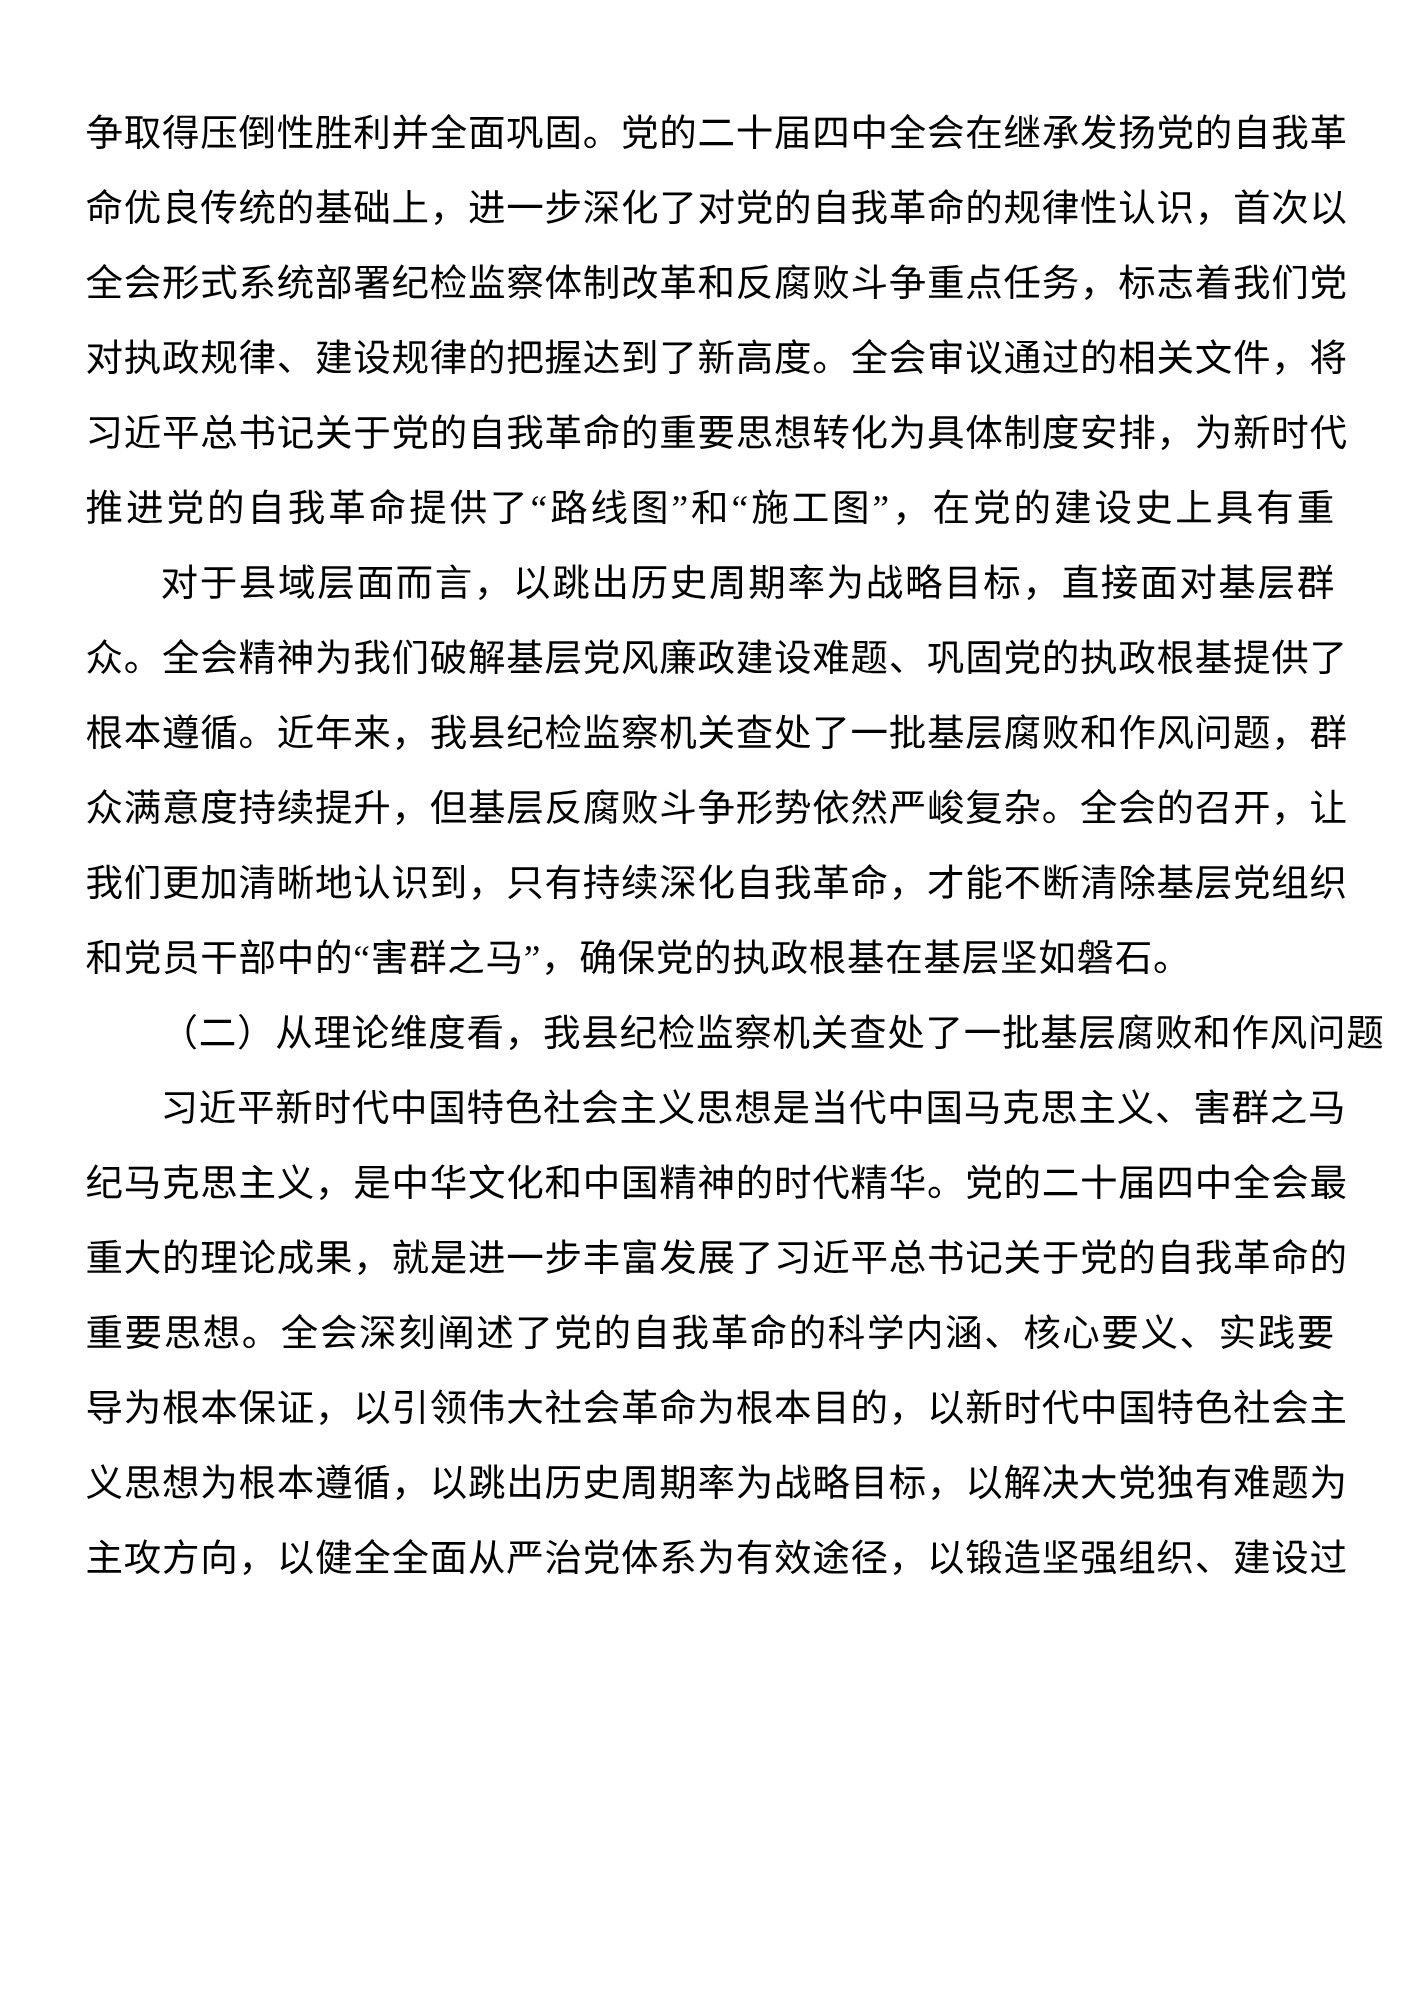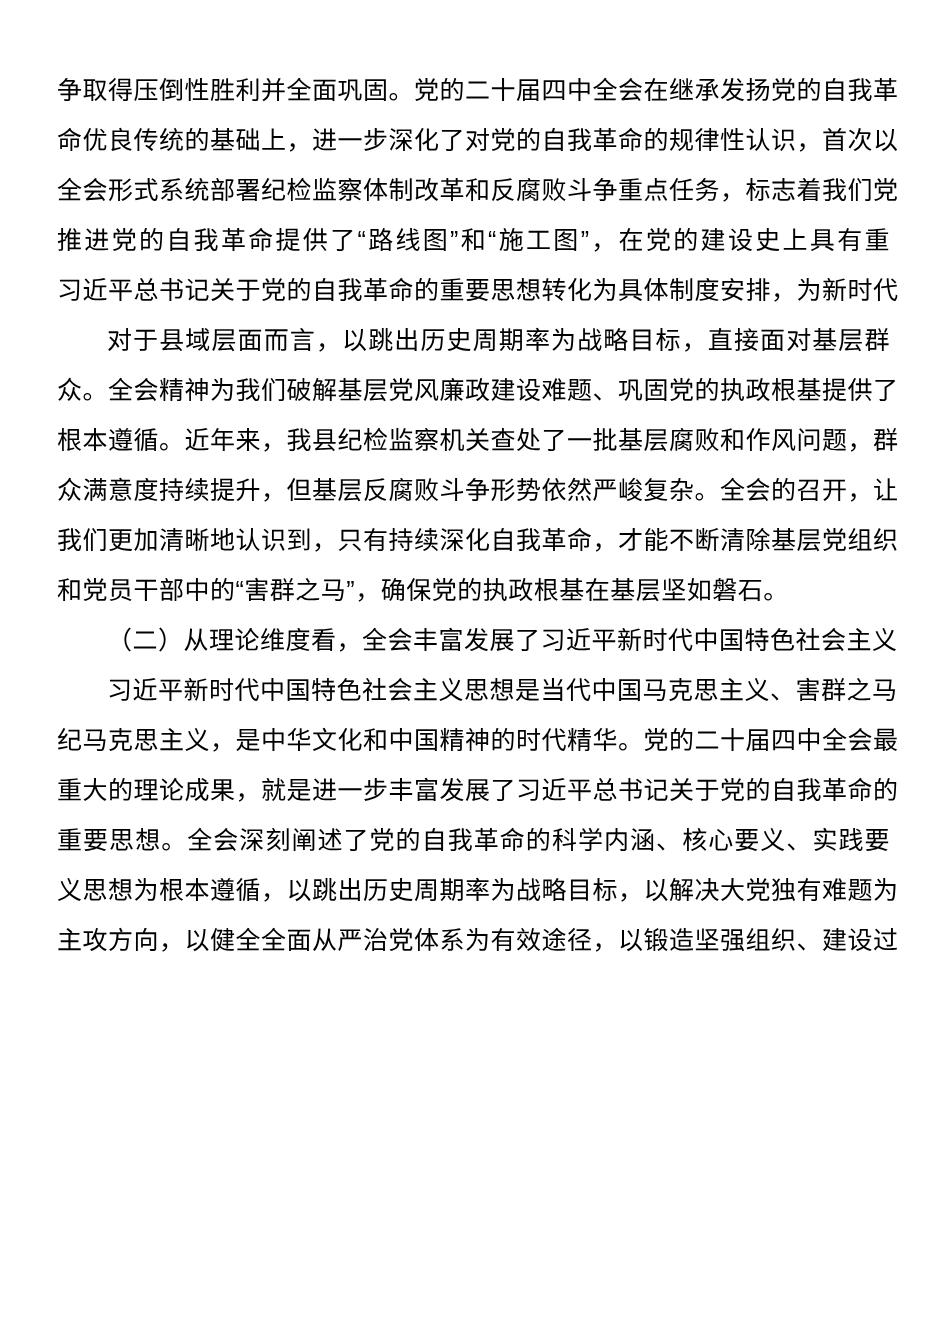--- a/index.html
+++ b/index.html
@@ -6,21 +6,21 @@
     margin: 0;
     padding: 0;
     background: #ffffff;
   }
   .page {
     position: relative;
     width: 950px;
     height: 1344px;
     background: #ffffff;
     overflow: hidden;
-    font-family: Liberation Sans, sans-serif;
+    font-family: Liberation Serif, serif;
   }
   .content {
     position: absolute;
     left: 57px;
     top: 65px;
     width: 833px;
     color: #000000;
     font-size: 25px;
     font-weight: 500;
   }
@@ -43,29 +43,31 @@
   }
 </style>
 </head>
 <body>
 
 <div class="page">
   <div class="content">
     <div class="line">争取得压倒性胜利并全面巩固。党的二十届四中全会在继承发扬党的自我革</div>
     <div class="line">命优良传统的基础上，进一步深化了对党的自我革命的规律性认识，首次以</div>
     <div class="line">全会形式系统部署纪检监察体制改革和反腐败斗争重点任务，标志着我们党</div>
+    <div class="line">对执政规律、建设规律的把握达到了新高度。全会审议通过的相关文件，将</div>
+    <div class="line">习近平总书记关于党的自我革命的重要思想转化为具体制度安排，为新时代</div>
     <div class="line">推进党的自我革命提供了“路线图”和“施工图”，在党的建设史上具有重</div>
-    <div class="line">习近平总书记关于党的自我革命的重要思想转化为具体制度安排，为新时代</div>
     <div class="line first">对于县域层面而言，以跳出历史周期率为战略目标，直接面对基层群</div>
     <div class="line">众。全会精神为我们破解基层党风廉政建设难题、巩固党的执政根基提供了</div>
     <div class="line">根本遵循。近年来，我县纪检监察机关查处了一批基层腐败和作风问题，群</div>
     <div class="line">众满意度持续提升，但基层反腐败斗争形势依然严峻复杂。全会的召开，让</div>
     <div class="line">我们更加清晰地认识到，只有持续深化自我革命，才能不断清除基层党组织</div>
     <div class="line end">和党员干部中的“害群之马”，确保党的执政根基在基层坚如磐石。</div>
-    <div class="line first">（二）从理论维度看，全会丰富发展了习近平新时代中国特色社会主义</div>
+    <div class="line first">（二）从理论维度看，我县纪检监察机关查处了一批基层腐败和作风问题</div>
     <div class="line first">习近平新时代中国特色社会主义思想是当代中国马克思主义、害群之马</div>
     <div class="line">纪马克思主义，是中华文化和中国精神的时代精华。党的二十届四中全会最</div>
     <div class="line">重大的理论成果，就是进一步丰富发展了习近平总书记关于党的自我革命的</div>
     <div class="line">重要思想。全会深刻阐述了党的自我革命的科学内涵、核心要义、实践要</div>
+    <div class="line">导为根本保证，以引领伟大社会革命为根本目的，以新时代中国特色社会主</div>
     <div class="line">义思想为根本遵循，以跳出历史周期率为战略目标，以解决大党独有难题为</div>
     <div class="line">主攻方向，以健全全面从严治党体系为有效途径，以锻造坚强组织、建设过</div>
   </div>
 </div>
 
 </body></html>

